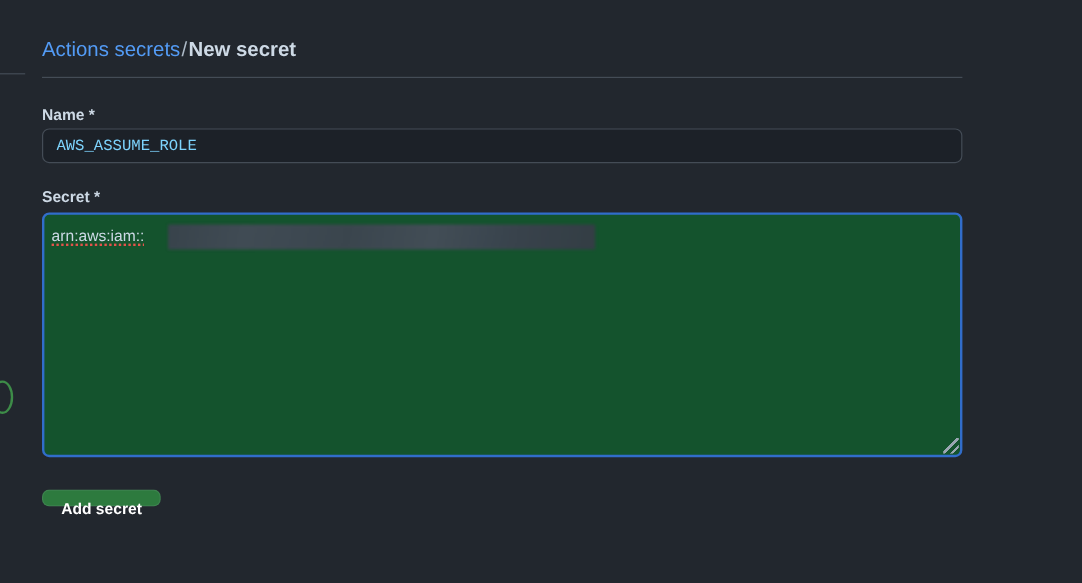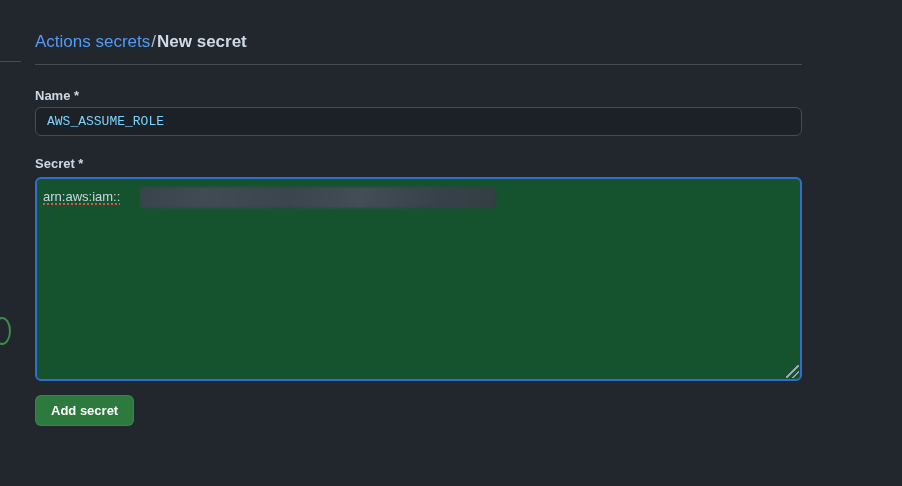--- a/index.html
+++ b/index.html
@@ -159,22 +159,22 @@
     background:
       linear-gradient(135deg, transparent 0 44%, #9aa6b2 44% 54%, transparent 54% 100%),
       linear-gradient(135deg, transparent 0 70%, #9aa6b2 70% 80%, transparent 80% 100%);
     cursor: nwse-resize;
   }
 
   
   .add-secret-button {
     position: absolute;
     left: 35px;
-    top: 395px;
-    height: 31px;
+    top: 408px;
+    height: 14px;
     padding: 0 15px;
     box-sizing: border-box;
     background: #2d7a3e;
     border: 1px solid rgba(205,217,229,0.10);
     border-radius: 6px;
     color: #ffffff;
     font-family: "Liberation Sans", sans-serif;
     font-size: 13px;
     font-weight: bold;
     line-height: 29px;

